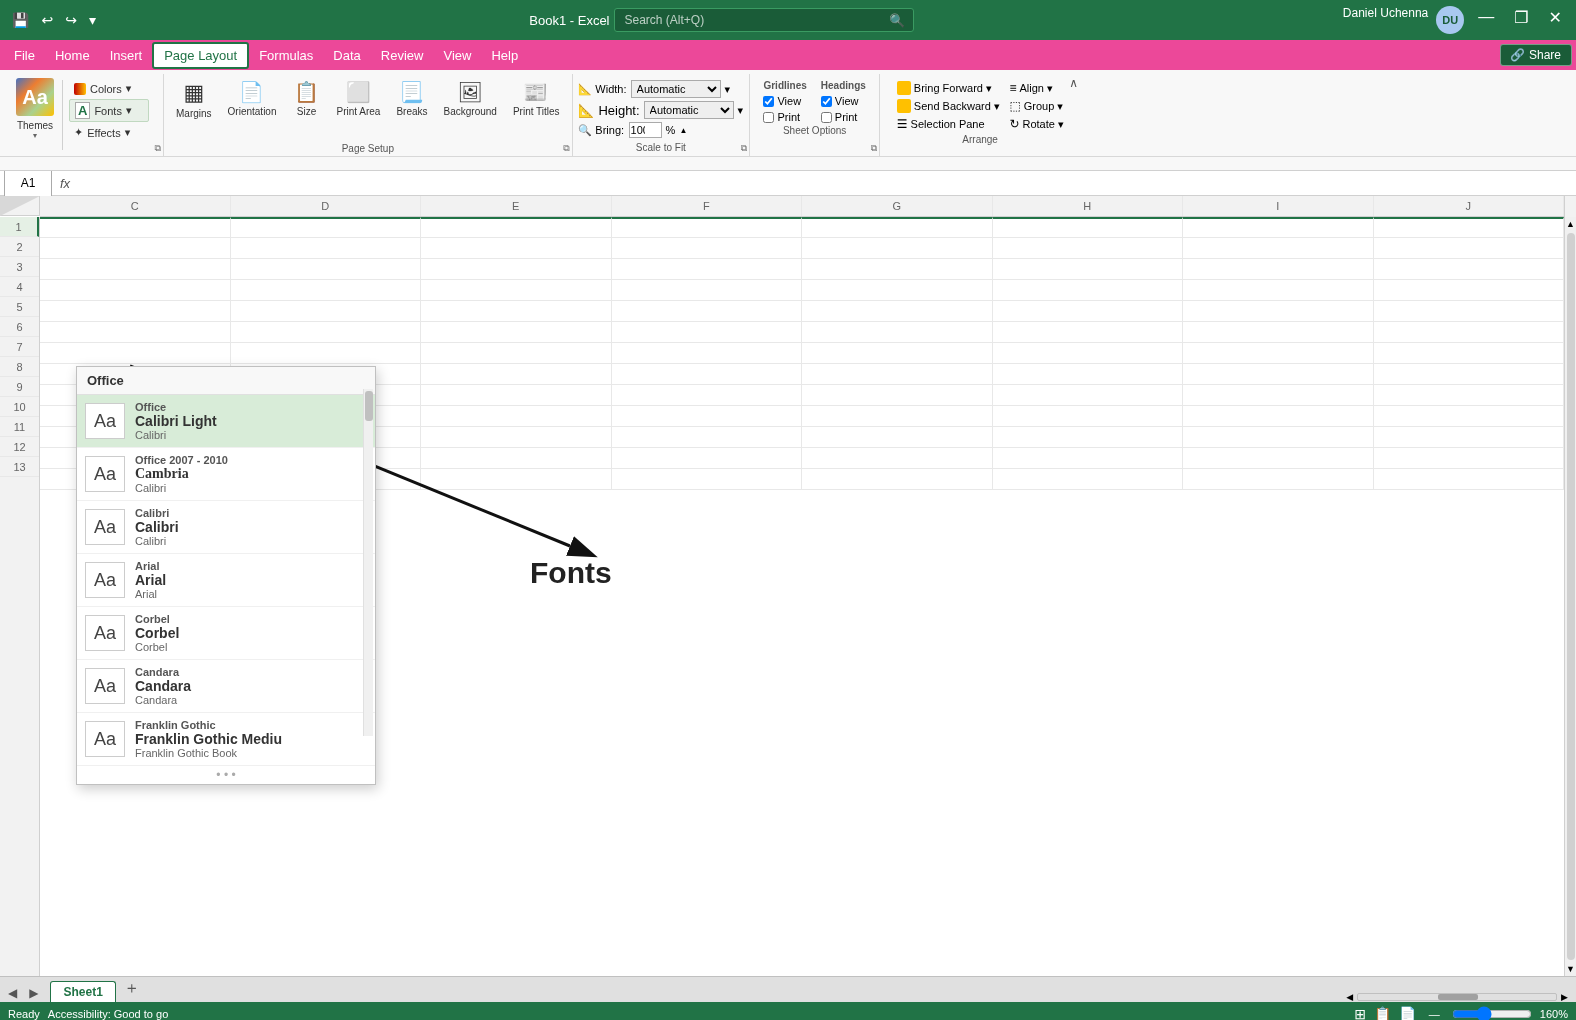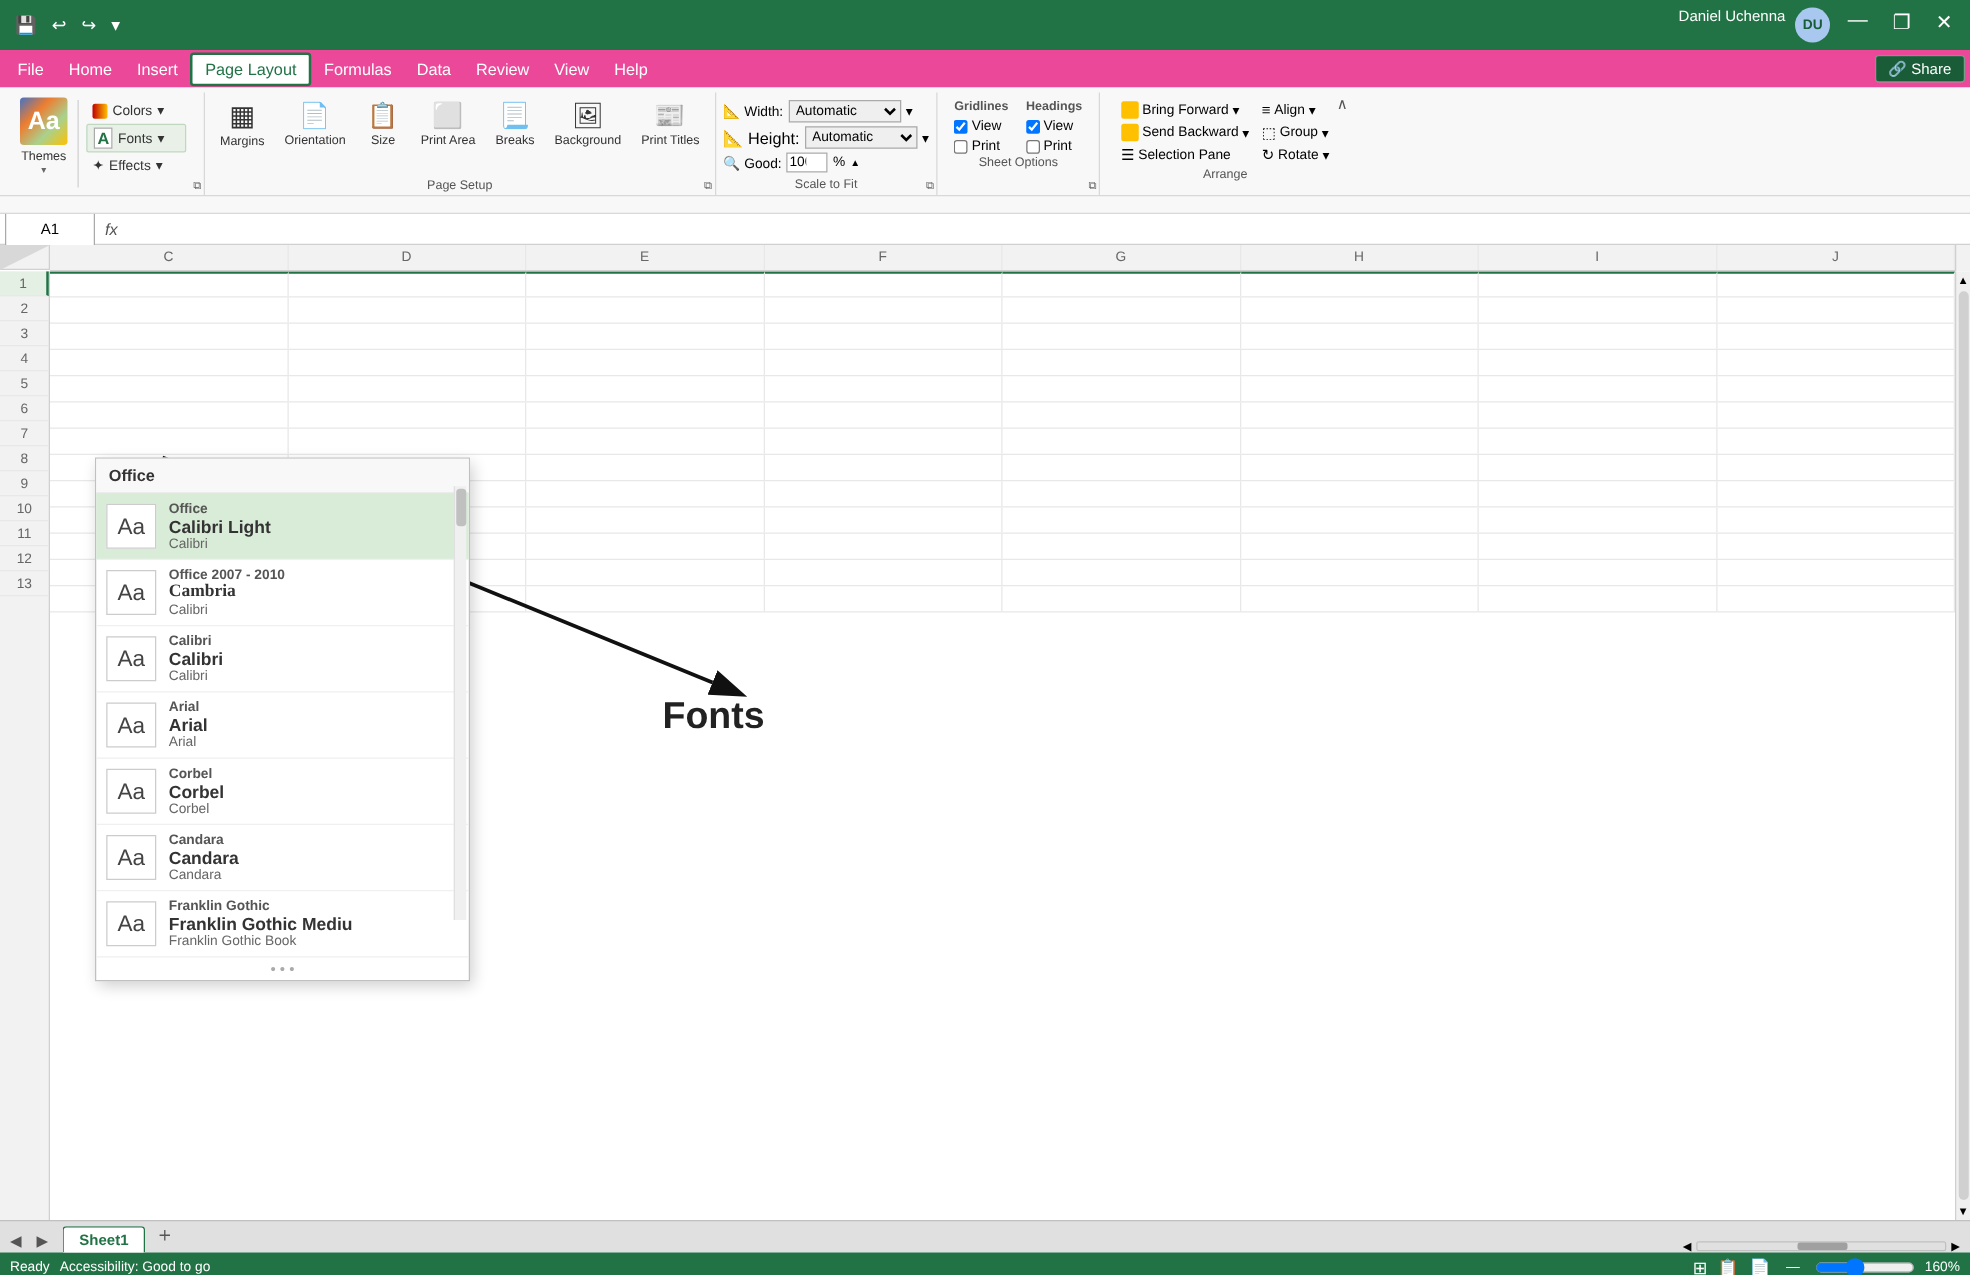--- a/index.html
+++ b/index.html
@@ -135,21 +135,21 @@
     .formula-bar {
       height: 25px;
       background: white;
       border-bottom: 1px solid #d0d0d0;
       display: flex;
       align-items: center;
       padding: 0 4px;
       gap: 4px;
     }
     .name-box {
-      width: 72px; border: 1px solid #aaa; padding: 18px 4px;
+      width: 48px; border: 1px solid #aaa; padding: 18px 4px;
       font-size: 12px; text-align: center;
     }
     .fx-label { font-size: 13px; color: #555; font-style: italic; padding: 0 4px; }
     .formula-input { flex: 1; border: none; outline: none; font-size: 12px; padding: 2px 4px; }
     .row-numbers {
       width: 40px;
       background: #f2f2f2;
       border-right: 1px solid #d0d0d0;
       flex-shrink: 0;
     }
@@ -341,20 +341,27 @@
 
 <div class="title-bar">
   <div class="title-bar-left">
     <div class="quick-access">
       <button class="qa-btn">💾</button>
       <button class="qa-btn">↩</button>
       <button class="qa-btn">↪</button>
       <button class="qa-btn">▾</button>
     </div>
   </div>
+  <div class="title-bar-center">
+    <span class="title-text">Book1 - Excel</span>
+    <div class="search-wrap">
+      <input class="search-box" type="text" placeholder="Search (Alt+Q)" style="">
+      <span class="search-icon-inner">🔍</span>
+    </div>
+  </div>
   <div class="title-bar-right">
     <span style="font-size:12px;color:white;">Daniel Uchenna</span>
     <div class="user-avatar">DU</div>
     <button class="title-bar-btn">—</button>
     <button class="title-bar-btn">❐</button>
     <button class="title-bar-btn">✕</button>
   </div>
 </div>
 
 <div class="menu-bar">
@@ -449,21 +456,21 @@
           <span>▾</span>
         </div>
         <div class="stf-row">
           <span style="font-size:13px; min-width:46px;">📐 Height:</span>
           <select class="stf-select">
             <option>Automatic</option>
           </select>
           <span>▾</span>
         </div>
         <div class="stf-row">
-          <span style="font-size:11px; min-width:46px;">🔍 Good:</span>
+          <span style="font-size:11px; min-width:46px;">🔍 Bring:</span>
           <input type="number" class="stf-select" value="100" style="width: 33px;">
           <span style="font-size:11px;">%</span>
           <span style="font-size:8px; cursor:pointer;">▲</span>
         </div>
       </div>
       <div class="ribbon-group-label">Scale to Fit</div>
       <span class="group-expander">⧉</span>
     </div>
 
     <div class="ribbon-group" style="min-width: 130px; flex-direction: column;">

